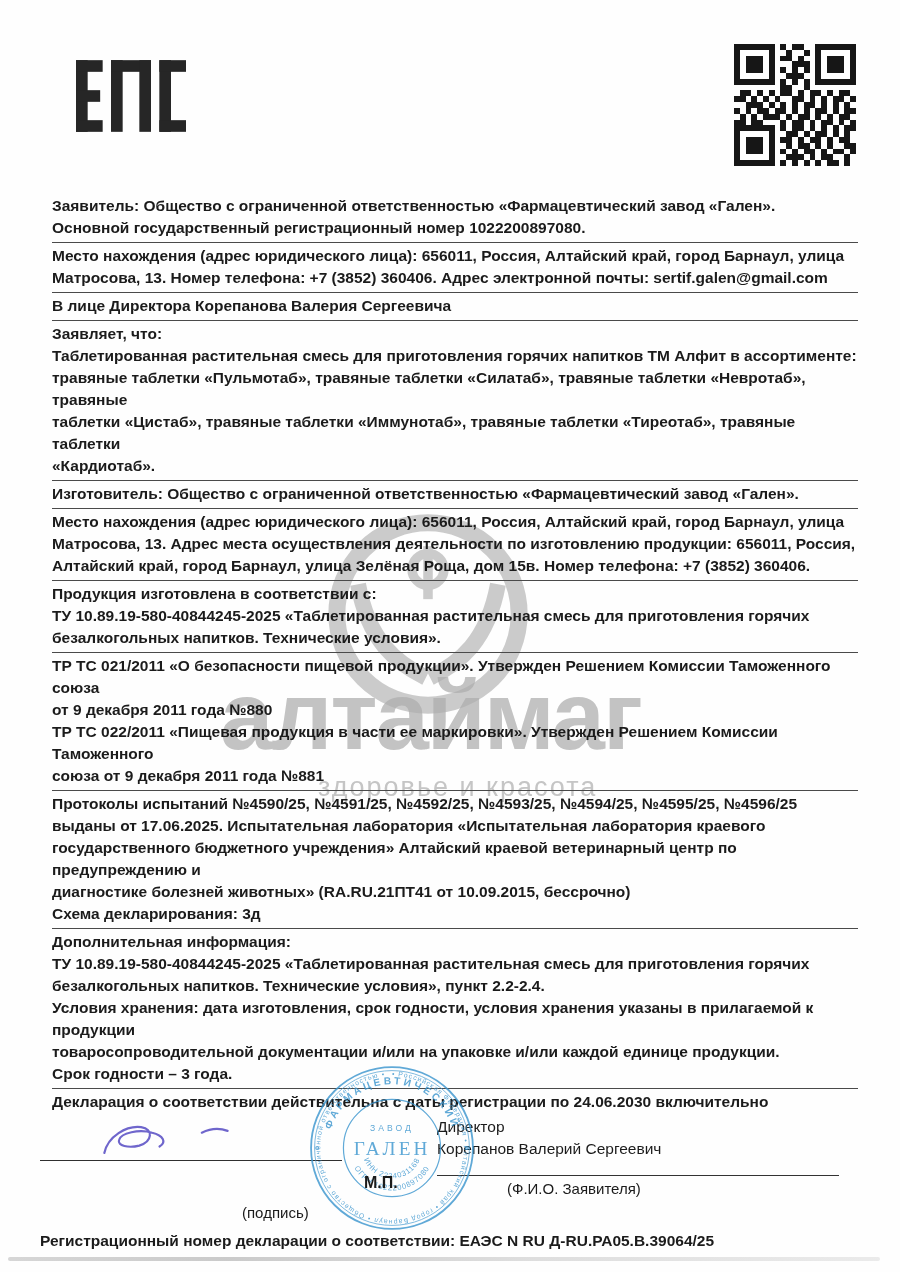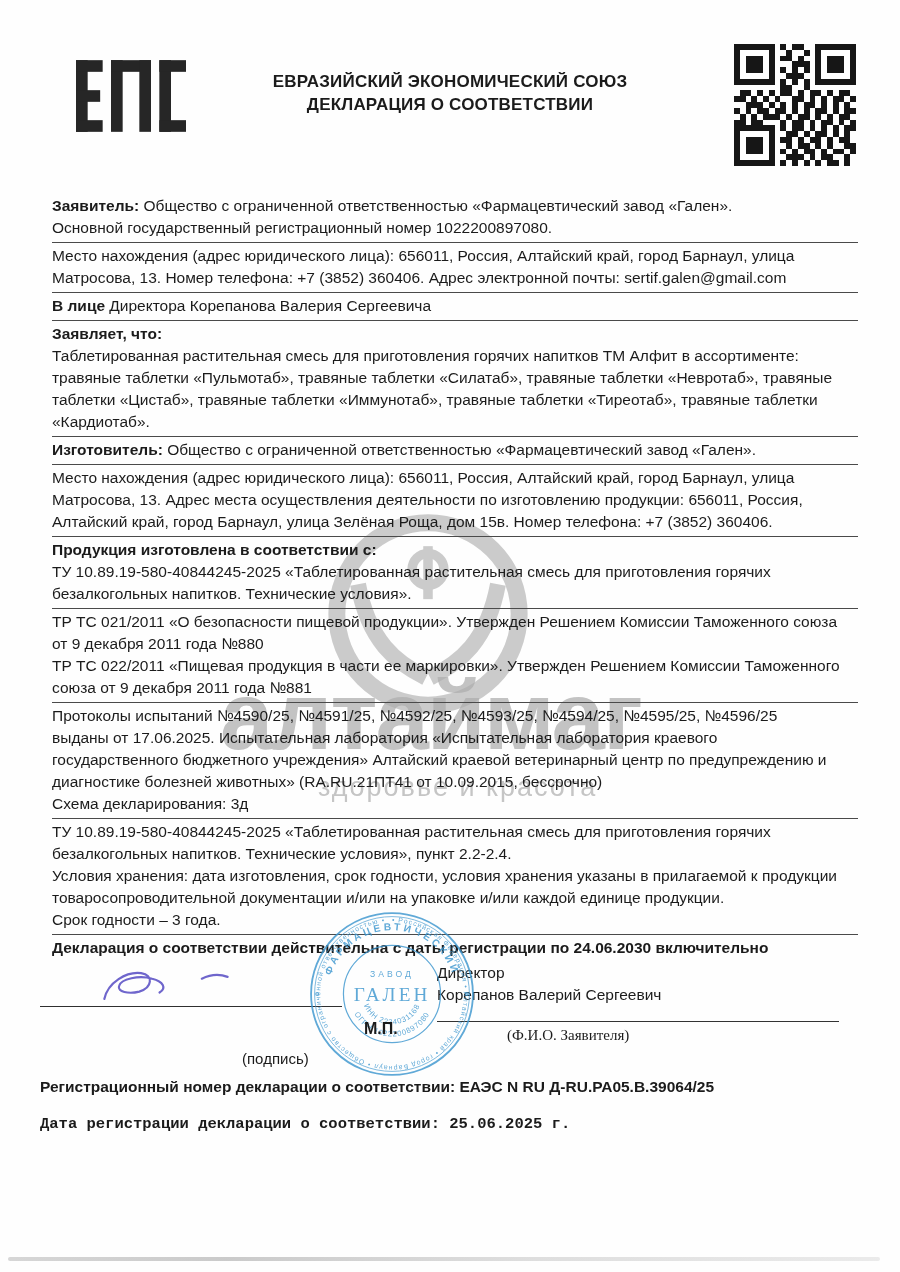--- a/index.html
+++ b/index.html
@@ -26,33 +26,33 @@
   .titles{position:absolute;left:170px;right:170px;top:70px;text-align:center;z-index:1;}
   .t1,.t2{font-size:17px;font-weight:700;line-height:23px;letter-spacing:.2px;}
   .qr{position:absolute;right:44px;top:44px;width:122px;height:122px;z-index:1;shape-rendering:crispEdges;}
 
   
   main{position:absolute;left:52px;top:193px;width:806px;z-index:1;font-size:15.5px;line-height:22px;}
   .block{padding:2px 0 3px;border-bottom:1px solid var(--divider);}
   .block.no-divider{border-bottom:none;}
   .lbl{font-weight:700;}
   .lbl.blk{display:block;}
-  .txt{white-space:pre-line;}
+  .txt{white-space:pre-line;font-weight:bold;}
 
   
   .sig-area{position:relative;height:104px;}
   .autograph{position:absolute;left:40px;top:2px;width:170px;height:46px;z-index:4;}
   .autograph path{stroke:var(--signature-ink);stroke-width:2.4;fill:none;stroke-linecap:round;}
   .sig-line{position:absolute;left:-12px;top:44px;width:302px;border-bottom:1.6px solid #2f2f2f;}
   .sig-cap{position:absolute;left:190px;top:50px;font-size:15px;margin-top:36px;}
   .mp{position:absolute;left:312px;top:24px;font-weight:700;font-size:16px;z-index:3;margin-top:32px;}
   .dir-col{position:absolute;left:385px;top:0;}
   .dir{line-height:22px;}
   .nm{display:inline-block;min-width:402px;border-bottom:1.2px solid #333;padding-bottom:15px;line-height:22px;}
-  .fio{padding-left:70px;font-size:15px;line-height:22px;margin-top:2px;font-family:Liberation Serif, serif;}
+  .fio{padding-left:70px;font-size:15px;line-height:22px;margin-top:2px;}
 
   .stamp{position:absolute;left:254px;top:-54px;width:172px;height:172px;opacity:.82;z-index:2;}
   .stamp circle{fill:none;stroke:var(--stamp-blue);}
   .stamp text{fill:var(--stamp-blue);}
   .s-tiny{font-size:6.8px;letter-spacing:1px;}
   .s-ring{font-size:10px;font-weight:700;letter-spacing:3px;}
   .s-zavod{font-size:8.5px;letter-spacing:3px;}
   .s-galen{font-size:19px;font-family:"Liberation Serif",serif;letter-spacing:3px;}
   .s-inn,.s-ogrn{font-size:7.5px;letter-spacing:.8px;}
 
@@ -91,24 +91,20 @@
         <rect x="0" y="36" width="29" height="14"></rect>
           <rect x="0" y="72" width="32" height="14"></rect>
         <rect x="42" y="0" width="14" height="86"></rect>
           <rect x="42" y="0" width="48" height="14"></rect>
         <rect x="76" y="0" width="14" height="86"></rect>
         <rect x="100" y="0" width="14" height="86"></rect>
           <rect x="100" y="0" width="32" height="14"></rect>
         <rect x="100" y="72" width="32" height="14"></rect>
       </g>
     </svg>
-  </div>
-  <div class="titles">
-    <div class="t1">ЕВРАЗИЙСКИЙ ЭКОНОМИЧЕСКИЙ СОЮЗ</div>
-    <div class="t2">ДЕКЛАРАЦИЯ О СООТВЕТСТВИИ</div>
   </div>
   <svg class="qr" viewBox="0 0 21 21">
     <g id="qr-g" fill="#161616">
         <rect x="0" y="0" width="1" height="1"></rect>
         <rect x="1" y="0" width="1" height="1"></rect>
         <rect x="2" y="0" width="1" height="1"></rect>
         <rect x="3" y="0" width="1" height="1"></rect>
         <rect x="4" y="0" width="1" height="1"></rect>
         <rect x="5" y="0" width="1" height="1"></rect>
         <rect x="6" y="0" width="1" height="1"></rect>
@@ -373,21 +369,21 @@
 безалкогольных напитков. Технические условия».</span></div>
         <div class="block"><span class="txt">ТР ТС 021/2011 «О безопасности пищевой продукции». Утвержден Решением Комиссии Таможенного союза
 от 9 декабря 2011 года №880
 ТР ТС 022/2011 «Пищевая продукция в части ее маркировки». Утвержден Решением Комиссии Таможенного
 союза от 9 декабря 2011 года №881</span></div>
         <div class="block"><span class="txt">Протоколы испытаний №4590/25, №4591/25, №4592/25, №4593/25, №4594/25, №4595/25, №4596/25
 выданы от 17.06.2025. Испытательная лаборатория «Испытательная лаборатория краевого
 государственного бюджетного учреждения» Алтайский краевой ветеринарный центр по предупреждению и
 диагностике болезней животных» (RA.RU.21ПТ41 от 10.09.2015, бессрочно)
 Схема декларирования: 3д</span></div>
-        <div class="block"><span class="txt">ТУ 10.89.19-580-40844245-2025 «Таблетированная растительная смесь для приготовления горячих
+        <div class="block"><span class="lbl blk">Дополнительная информация:</span><span class="txt">ТУ 10.89.19-580-40844245-2025 «Таблетированная растительная смесь для приготовления горячих
 безалкогольных напитков. Технические условия», пункт 2.2-2.4.
 Условия хранения: дата изготовления, срок годности, условия хранения указаны в прилагаемой к продукции
 товаросопроводительной документации и/или на упаковке и/или каждой единице продукции.
 Срок годности – 3 года.</span></div>
         <div class="block no-divider">
           <span class="lbl blk">Декларация о соответствии действительна с даты регистрации по 24.06.2030 включительно</span>
         </div>
       </div>
 
     <div class="sig-area">

